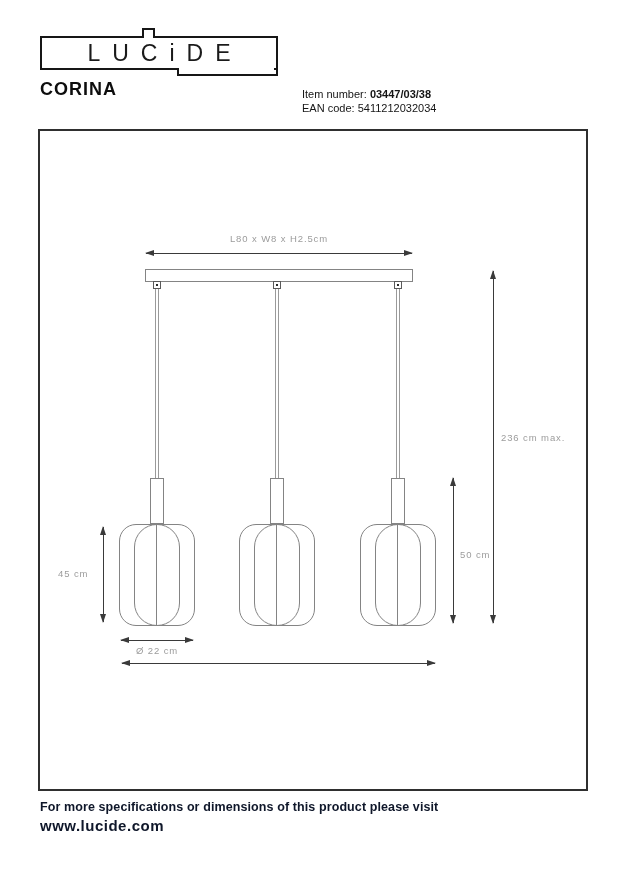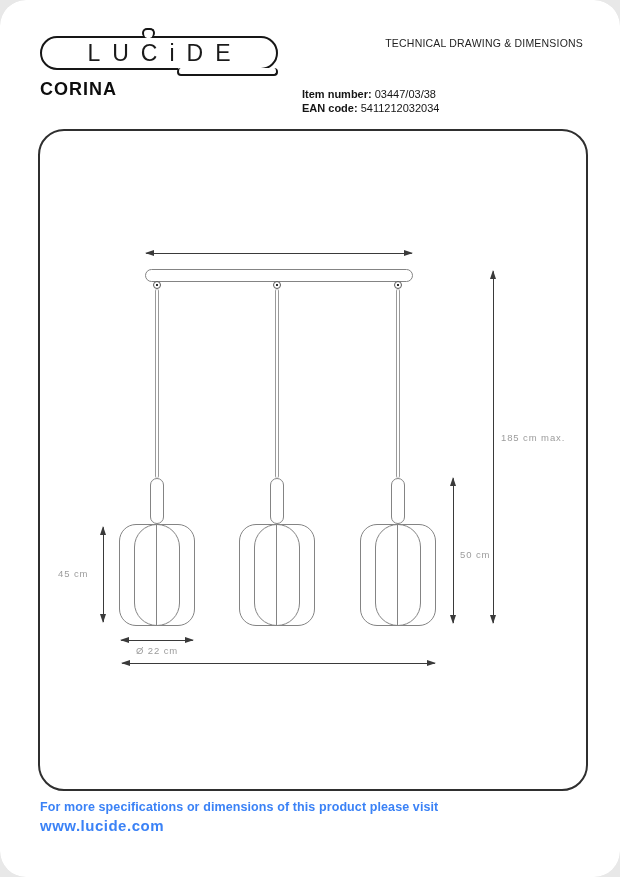--- a/index.html
+++ b/index.html
@@ -1,15 +1,15 @@
 <!DOCTYPE html>
 <html><head>
 <meta charset="utf-8">
 <style>
-  * { margin:0; padding:0; box-sizing:border-box;border-radius:26px; }
+  * { margin:0; padding:0; box-sizing:border-box; }
   html,body { background:#e8e8e8; }
   .page {
     position:relative;
     width:620px; height:877px;
     background:#ffffff;
     font-family:"Liberation Sans", sans-serif;
     overflow:hidden;
     margin:0 auto;
   }
   .abs { position:absolute; }
@@ -29,22 +29,22 @@
     border:2px solid #161616; border-bottom:none; background:#ffffff;
   }
   .logo-step-gap { left:178px; top:68px; width:96px; height:2px; background:#ffffff; }
   .logo-step {
     left:177px; top:68px; width:101px; height:8px;
     border:2px solid #161616; border-top:none;
   }
   .doc-title { right:37px; top:37px; font-size:10.5px; color:#1f1f1f; letter-spacing:0.2px; }
   .product-name { left:40px; top:79px; font-size:18px; font-weight:bold; color:#0d0d0d; letter-spacing:1px; }
   .item-block { left:302px; top:87px; font-size:11px; color:#151515; line-height:14px; }
-  .item-block .lbl { font-weight:bold; }
-  .item-block .val-bold { font-weight:normal; }
+  .item-block .lbl { font-weight:normal; }
+  .item-block .val-bold { font-weight:bold; }
   .item-block .val { font-weight:normal;text-align:center; }
 
   
   .frame { left:38px; top:129px; width:550px; height:662px; border:2px solid #2f2f2f; }
 
   
   .bar { left:145px; top:269px; width:268px; height:13px; border:1.5px solid #848484; background:#ffffff; }
 
   
   .dim-label {
@@ -67,53 +67,53 @@
   .lamp > div { position:absolute; }
   .mount-square { left:34px; top:0; width:8px; height:8px; border:1px solid #5a5a5a; background:#ffffff; }
   .mount-square::after { content:""; position:absolute; left:2px; top:2px; width:2px; height:2px; background:#2c2c2c; }
   .cord { left:36px; top:8px; width:4px; height:189px; border-left:1px solid #9a9a9a; border-right:1px solid #9a9a9a; }
   .socket { left:31px; top:197px; width:14px; height:46px; border:1.5px solid #848484; background:#ffffff; }
   .shade-outer { left:0; top:243px; width:76px; height:102px; border:1.5px solid #848484; border-radius:17px; }
   .shade-inner { left:15px; top:243px; width:46px; height:102px; border:1.5px solid #848484; border-radius:23px; }
   .shade-rib { left:37px; top:243px; width:0; height:102px; border-left:1.5px solid #848484; }
 
   
-  .footer { left:40px; top:800px; color:#3b82f6; }
+  .footer { left:40px; top:800px; color:#0f172a; }
   .footer-note { font-size:12.5px; font-weight:bold; letter-spacing:0.1px; }
   .footer-site { font-size:15px; font-weight:bold; letter-spacing:0.5px; margin-top:3px; }
 </style>
 </head>
 <body>
 
 <div class="page">
 
   <div class="abs logo-box">
     <span class="logo-text">LUCiDE</span>
   </div>
   <div class="abs logo-tab"></div>
   <div class="abs logo-step-gap"></div>
   <div class="abs logo-step"></div>
 
-  <div class="abs doc-title">TECHNICAL DRAWING &amp; DIMENSIONS</div>
 
   <div class="abs product-name">CORINA</div>
 
   <div class="abs item-block">
     <div>
       <span class="lbl">Item number:</span>
       <span class="val-bold">03447/03/38</span>
     </div>
     <div>
       <span class="lbl">EAN code:</span>
       <span class="val">5411212032034</span>
     </div>
   </div>
 
   <div class="abs frame"></div>
 
+  <div class="abs dim-label center" style="left:145px; top:233px; width:268px;">L80 x W8 x H2.5cm</div>
   <div class="abs arrow-h" style="left:146px; top:253px; width:266px;"></div>
   <div class="abs bar"></div>
 
   <div class="lamp" style="left:119px;">
     <div class="mount-square"></div>
     <div class="cord"></div>
     <div class="socket"></div>
     <div class="shade-outer"></div>
     <div class="shade-inner"></div>
     <div class="shade-rib"></div>
@@ -140,20 +140,20 @@
 
   <div class="abs arrow-h" style="left:121px; top:640px; width:72px;"></div>
   <div class="abs dim-label center" style="left:109px; top:645px; width:96px;">Ø 22 cm</div>
 
   <div class="abs arrow-h" style="left:122px; top:663px; width:313px;"></div>
 
   <div class="abs arrow-v" style="left:453px; top:478px; height:145px;"></div>
   <div class="abs dim-label" style="left:460px; top:549px;">50 cm</div>
 
   <div class="abs arrow-v" style="left:493px; top:271px; height:352px;"></div>
-  <div class="abs dim-label" style="left:501px; top:432px;">185 cm max.</div>
+  <div class="abs dim-label" style="left:501px; top:432px;">236 cm max.</div>
 
   <div class="abs footer">
     <div class="footer-note">For more specifications or dimensions of this product please visit</div>
     <div class="footer-site">www.lucide.com</div>
   </div>
 
 </div>
 
 </body></html>

